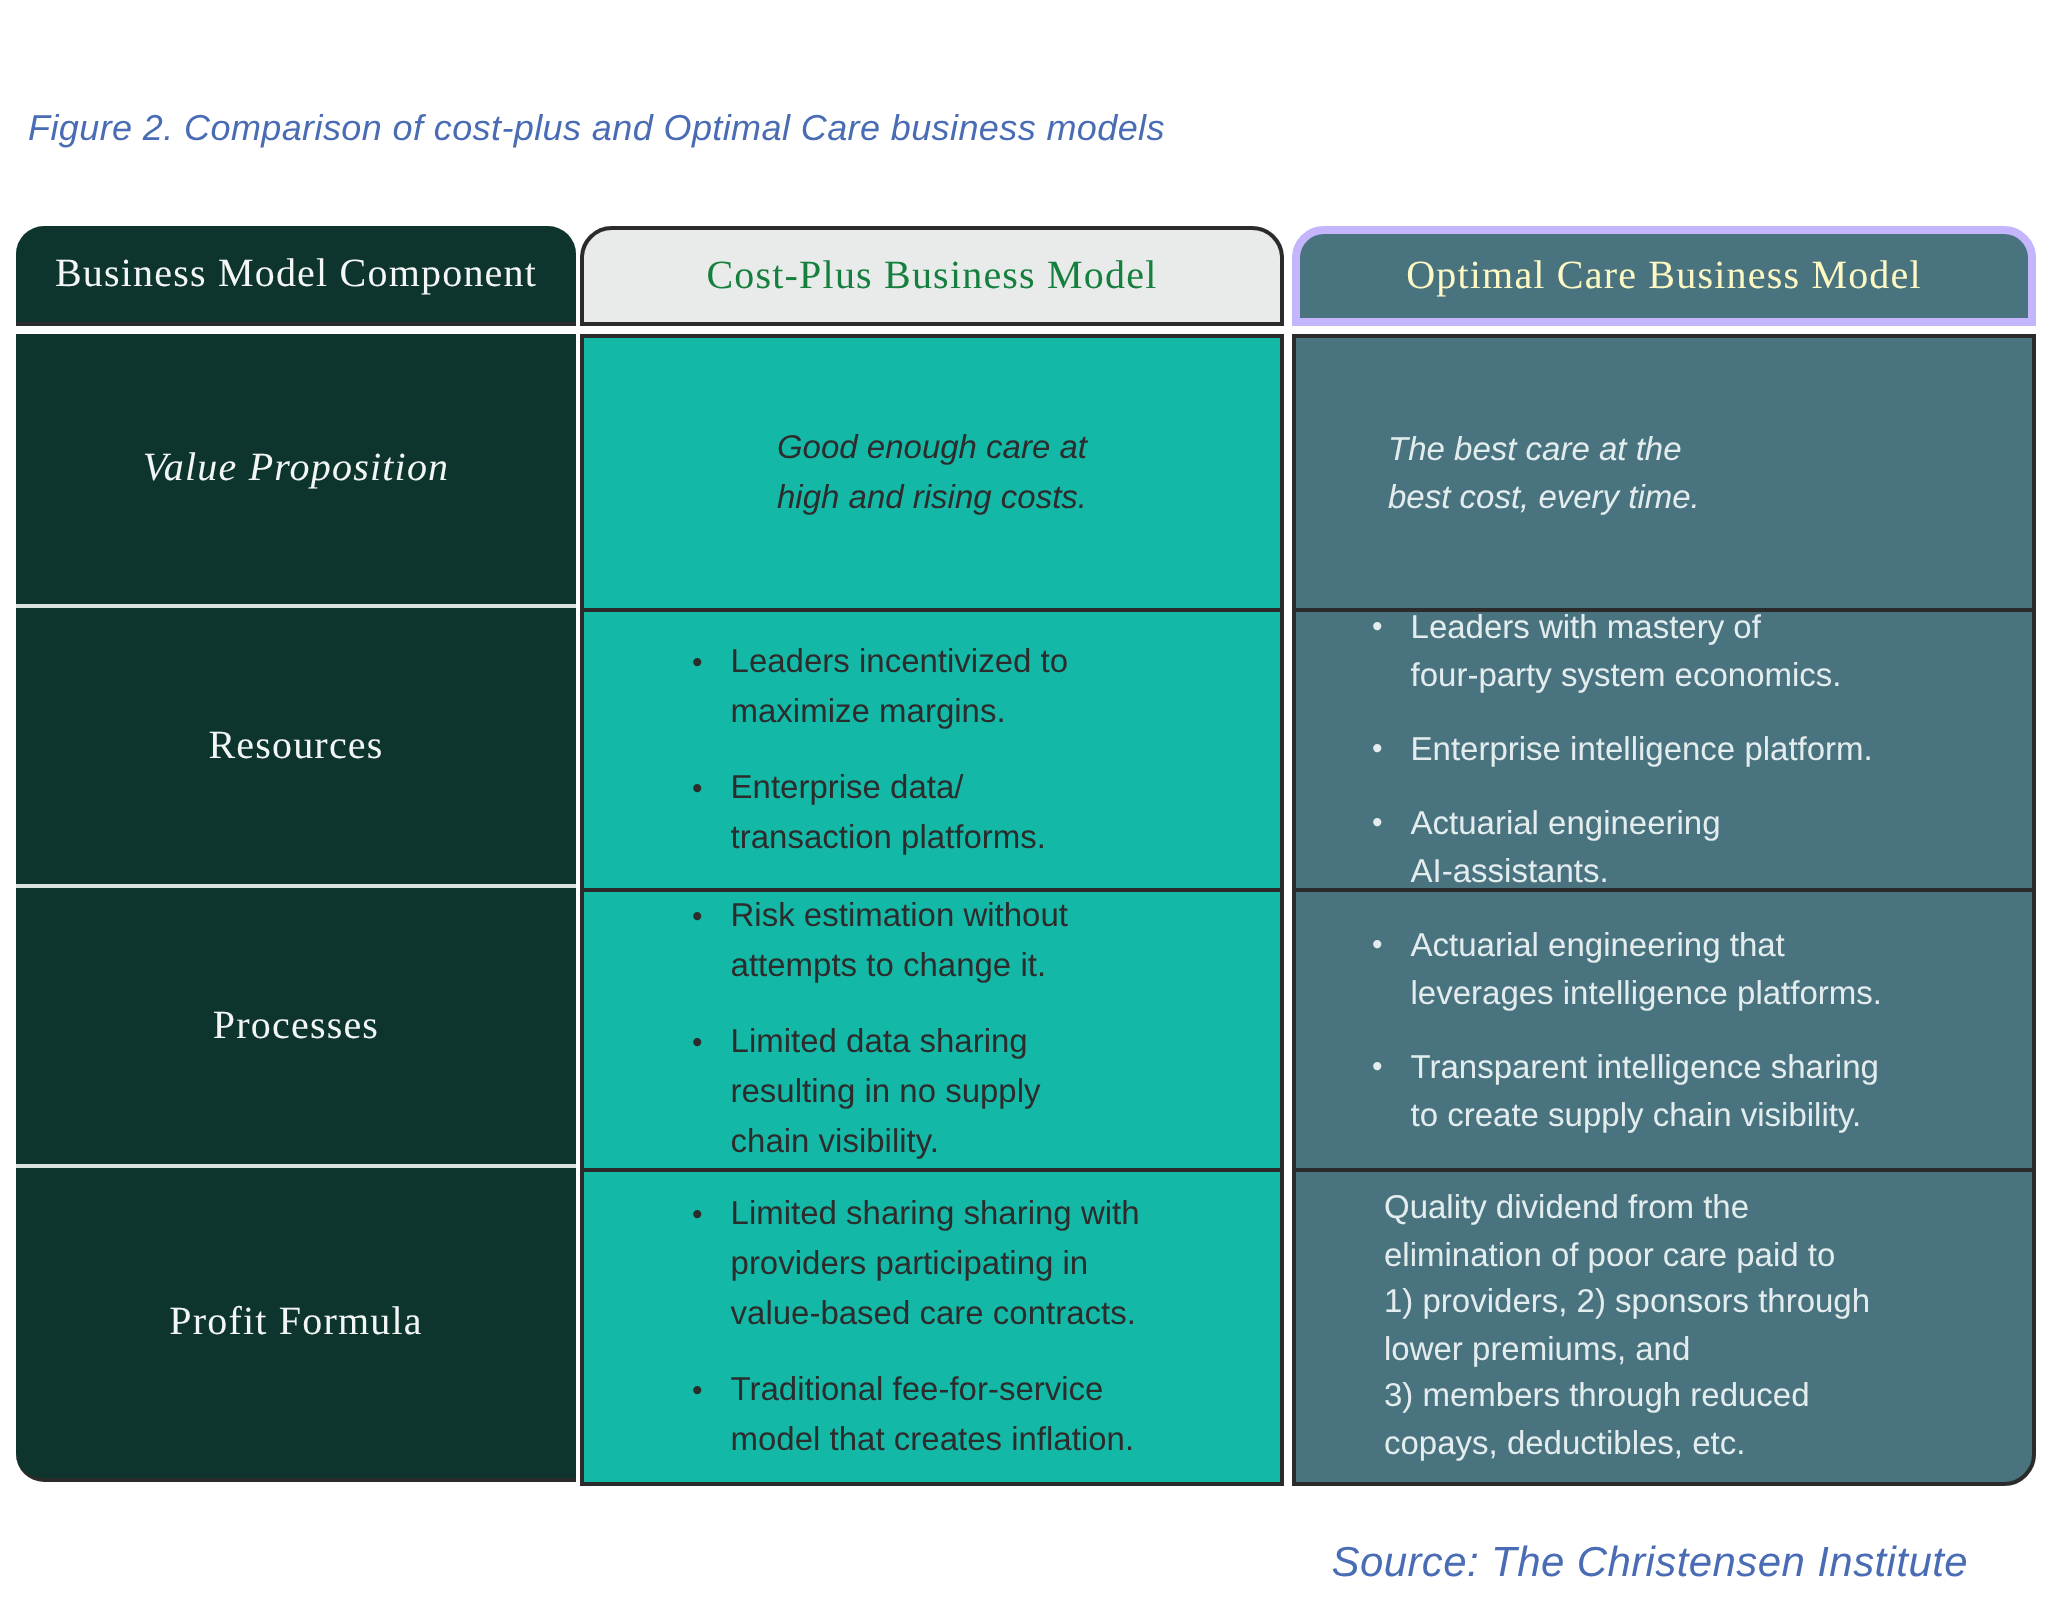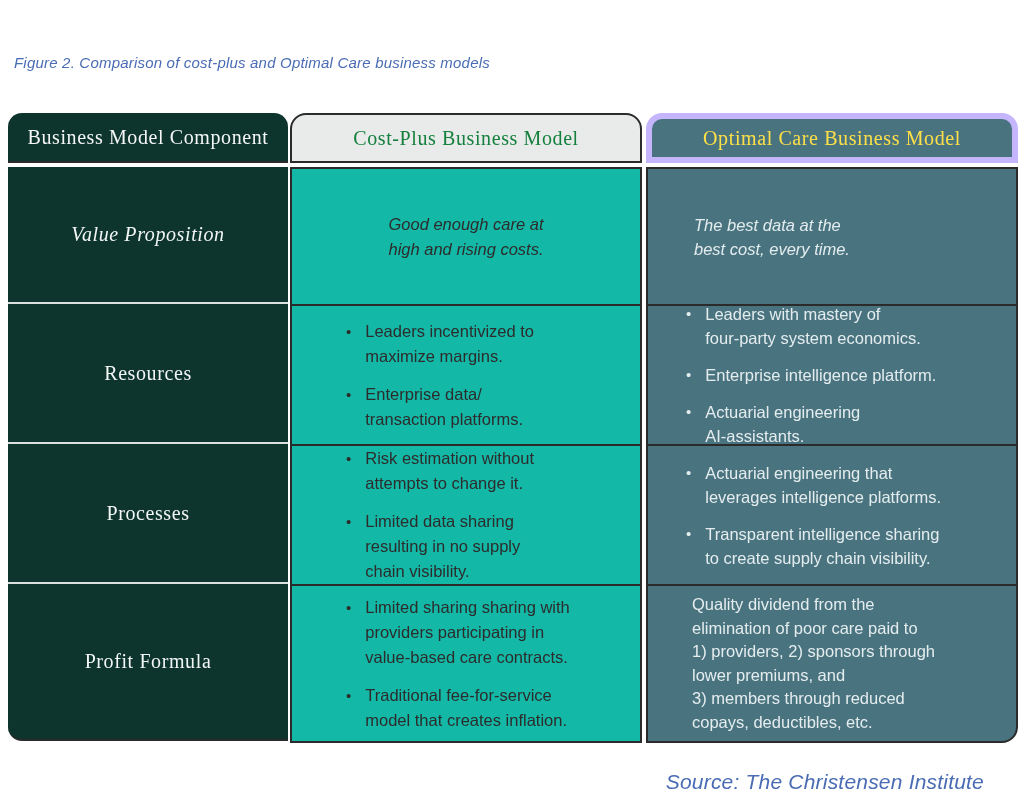--- a/index.html
+++ b/index.html
@@ -6,21 +6,21 @@
   html,body { background:#ffffff; }
   .page {
     position:relative;
     width:1024px; height:810px;
     background:#ffffff;
     font-family:"Liberation Sans", sans-serif;
     overflow:hidden;
   }
   .figure-title {
     position:absolute; top:54px; left:14px;
-    font-size:15px; font-style:italic;
+    font-size:18px; font-style:italic;
     color:#4a6cb4; letter-spacing:0.2px;
   }
   .source-line {
     position:absolute; top:770px; right:40px;
     font-size:21px; font-style:italic;
     color:#4a6cb4; letter-spacing:0.2px;
   }
   .cmp-table {
     position:absolute; top:113px; left:8px;
     width:1010px; height:564px;
@@ -42,22 +42,22 @@
     background:#0d342d; color:#f4f7f6;
     border-radius:14px 14px 0 0;
     border-bottom:2px solid #2b2b2b;
   }
   .hdr-gray {
     background:#e9eaea; color:#15803d;
     border:2px solid #2b2b2b;
     border-radius:16px 16px 0 0;
   }
   .hdr-teal {
-    background:#4a7380; color:#fde047;
-    border:6px solid #c4b5fd;
+    background:#4a7380; color:#fef9c3;
+    border:4px solid #c4b5fd;
     border-radius:16px 16px 0 0;
   }
 
   .body { flex:1 1 auto; display:flex; flex-direction:column; }
   .body-dark {
     background:#0d342d;
     border-bottom:2px solid #2b2b2b;
     border-radius:0 0 0 14px;
   }
   .body-gray {
@@ -181,21 +181,21 @@
         </div>
 
       </div>
     </div>
 
     <div class="col col-optimal">
       <div class="hdr hdr-teal">Optimal Care Business Model</div>
       <div class="body body-teal">
 
         <div class="cell r1 lead-cell">
-          <span class="txt">The best data at the
+          <span class="txt">The best care at the
 best cost, every time.</span>
         </div>
 
         <div class="cell r2 bullets pad-oc">
           <div class="bullet-item">
             <span class="dot">•</span>
             <span class="txt">Leaders with mastery of
 four-party system economics.</span>
           </div>
           <div class="bullet-item">

